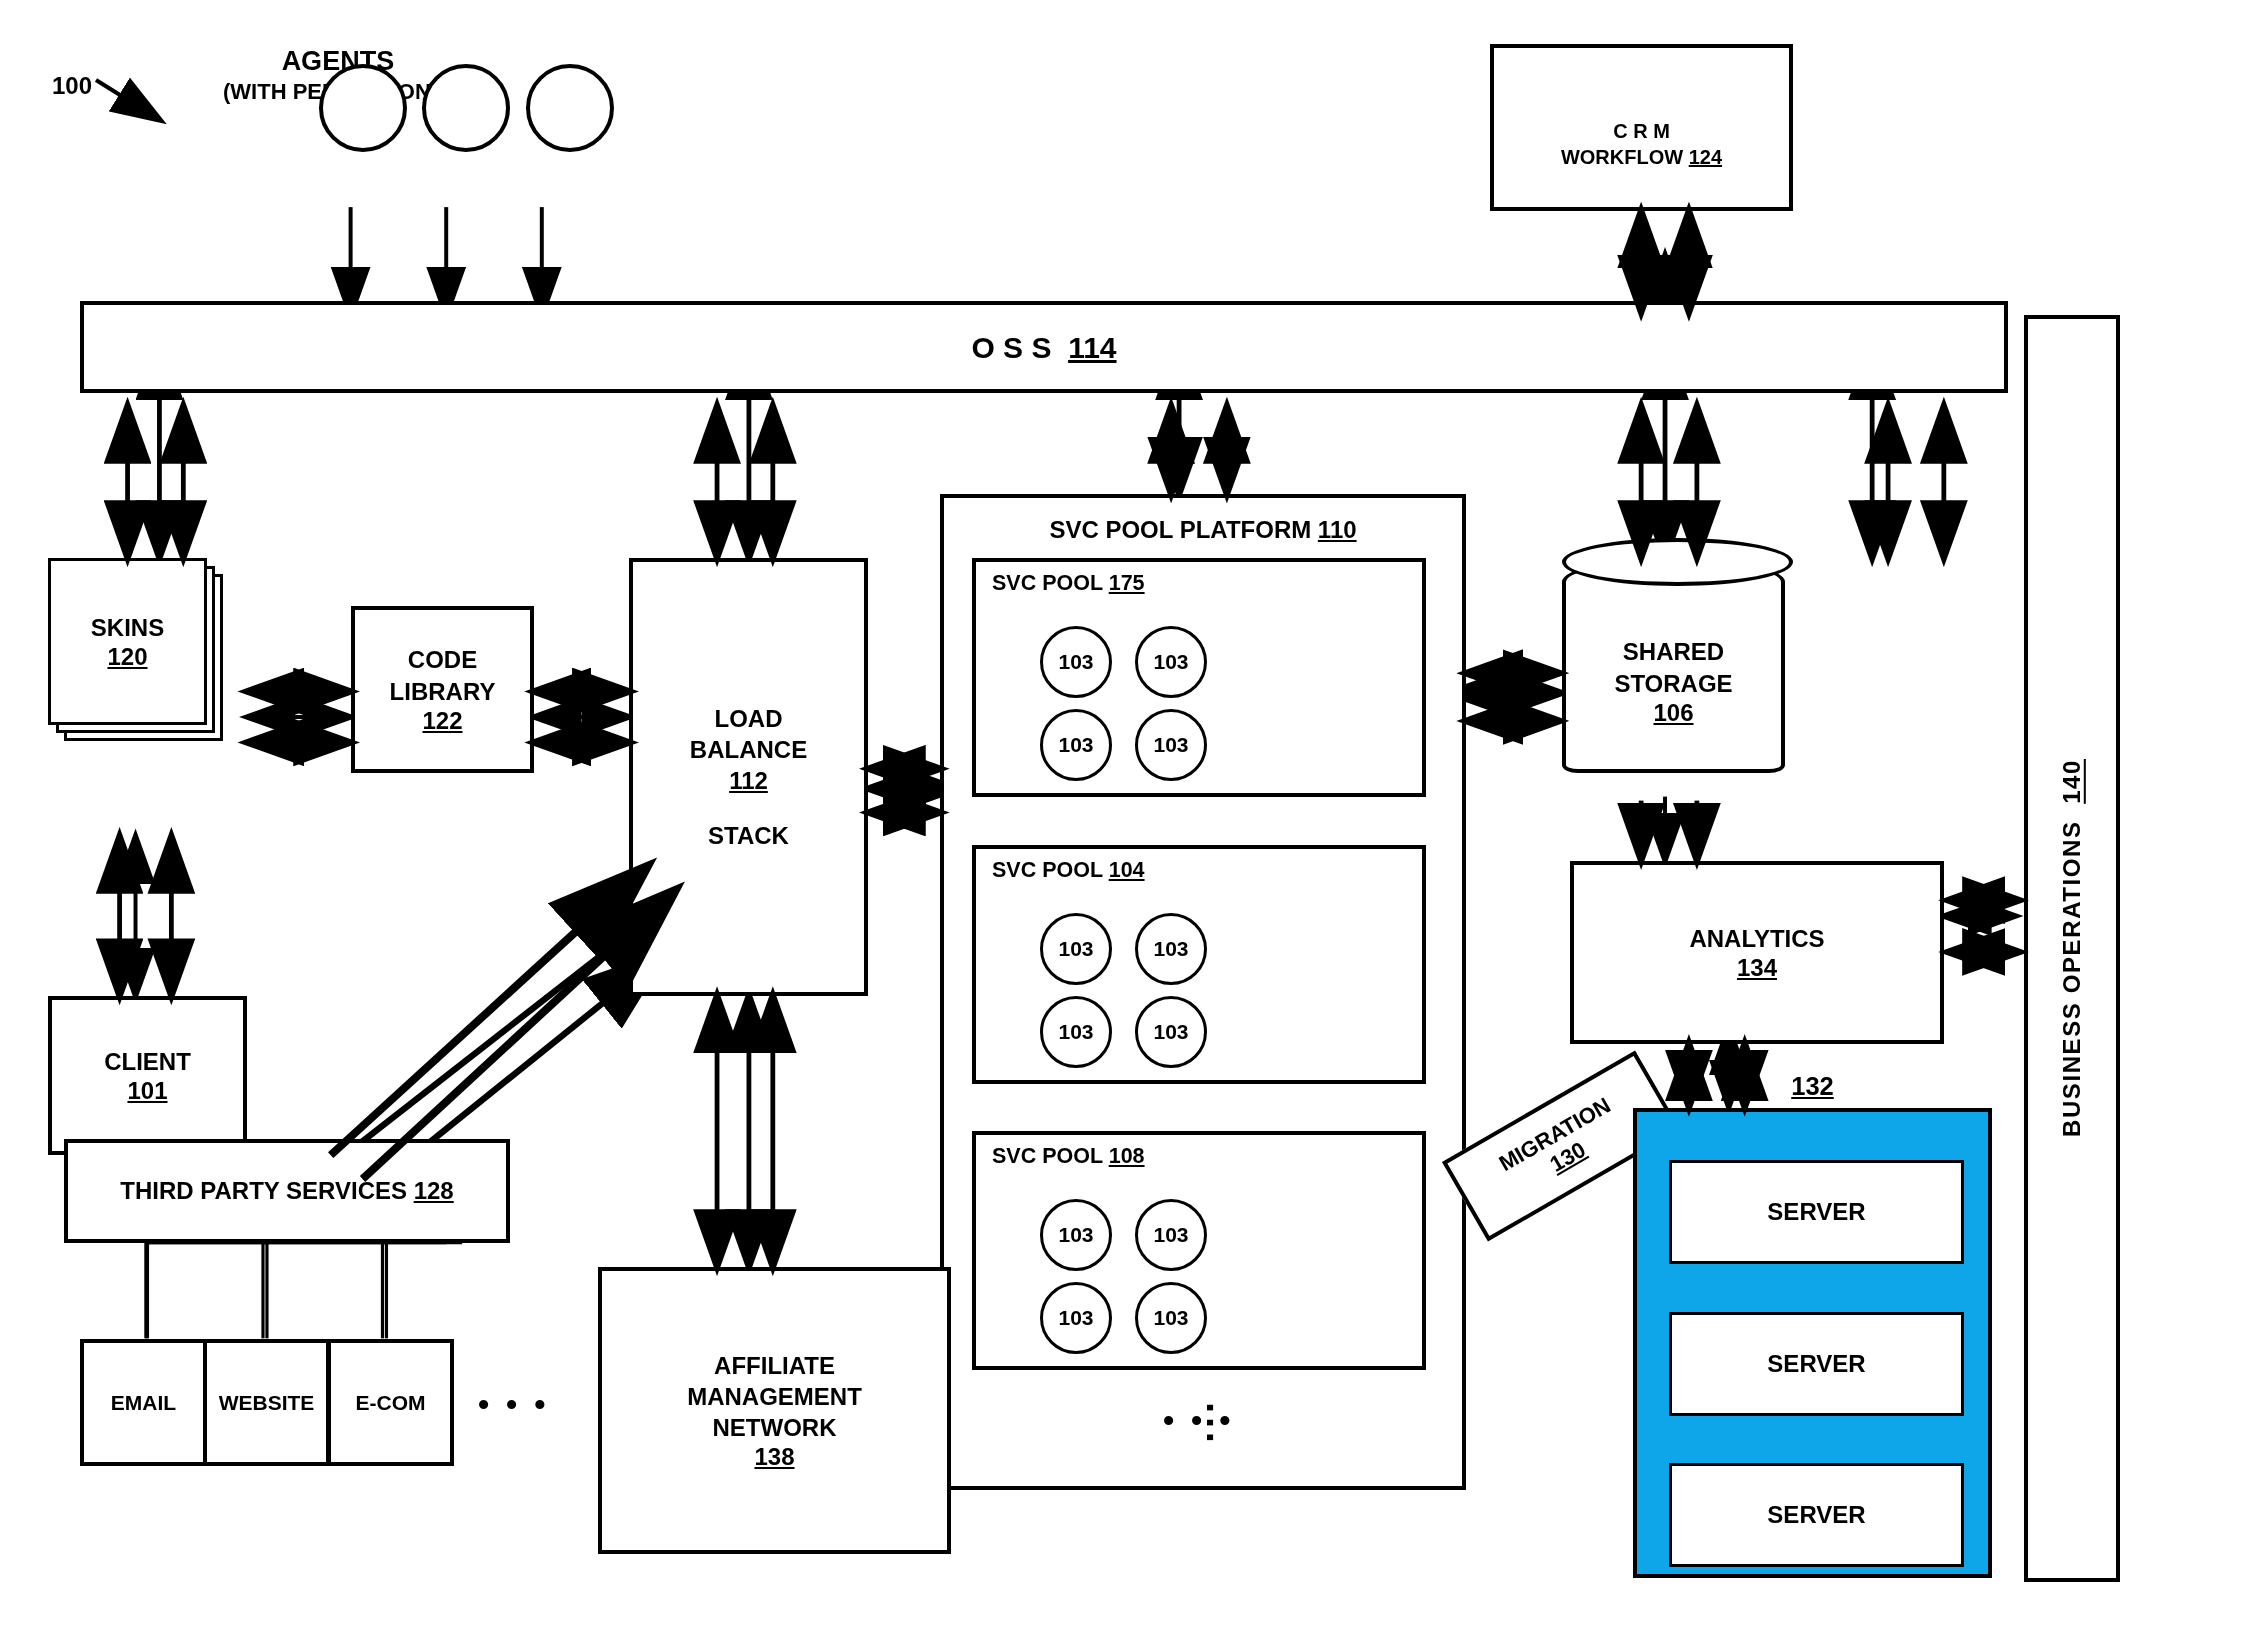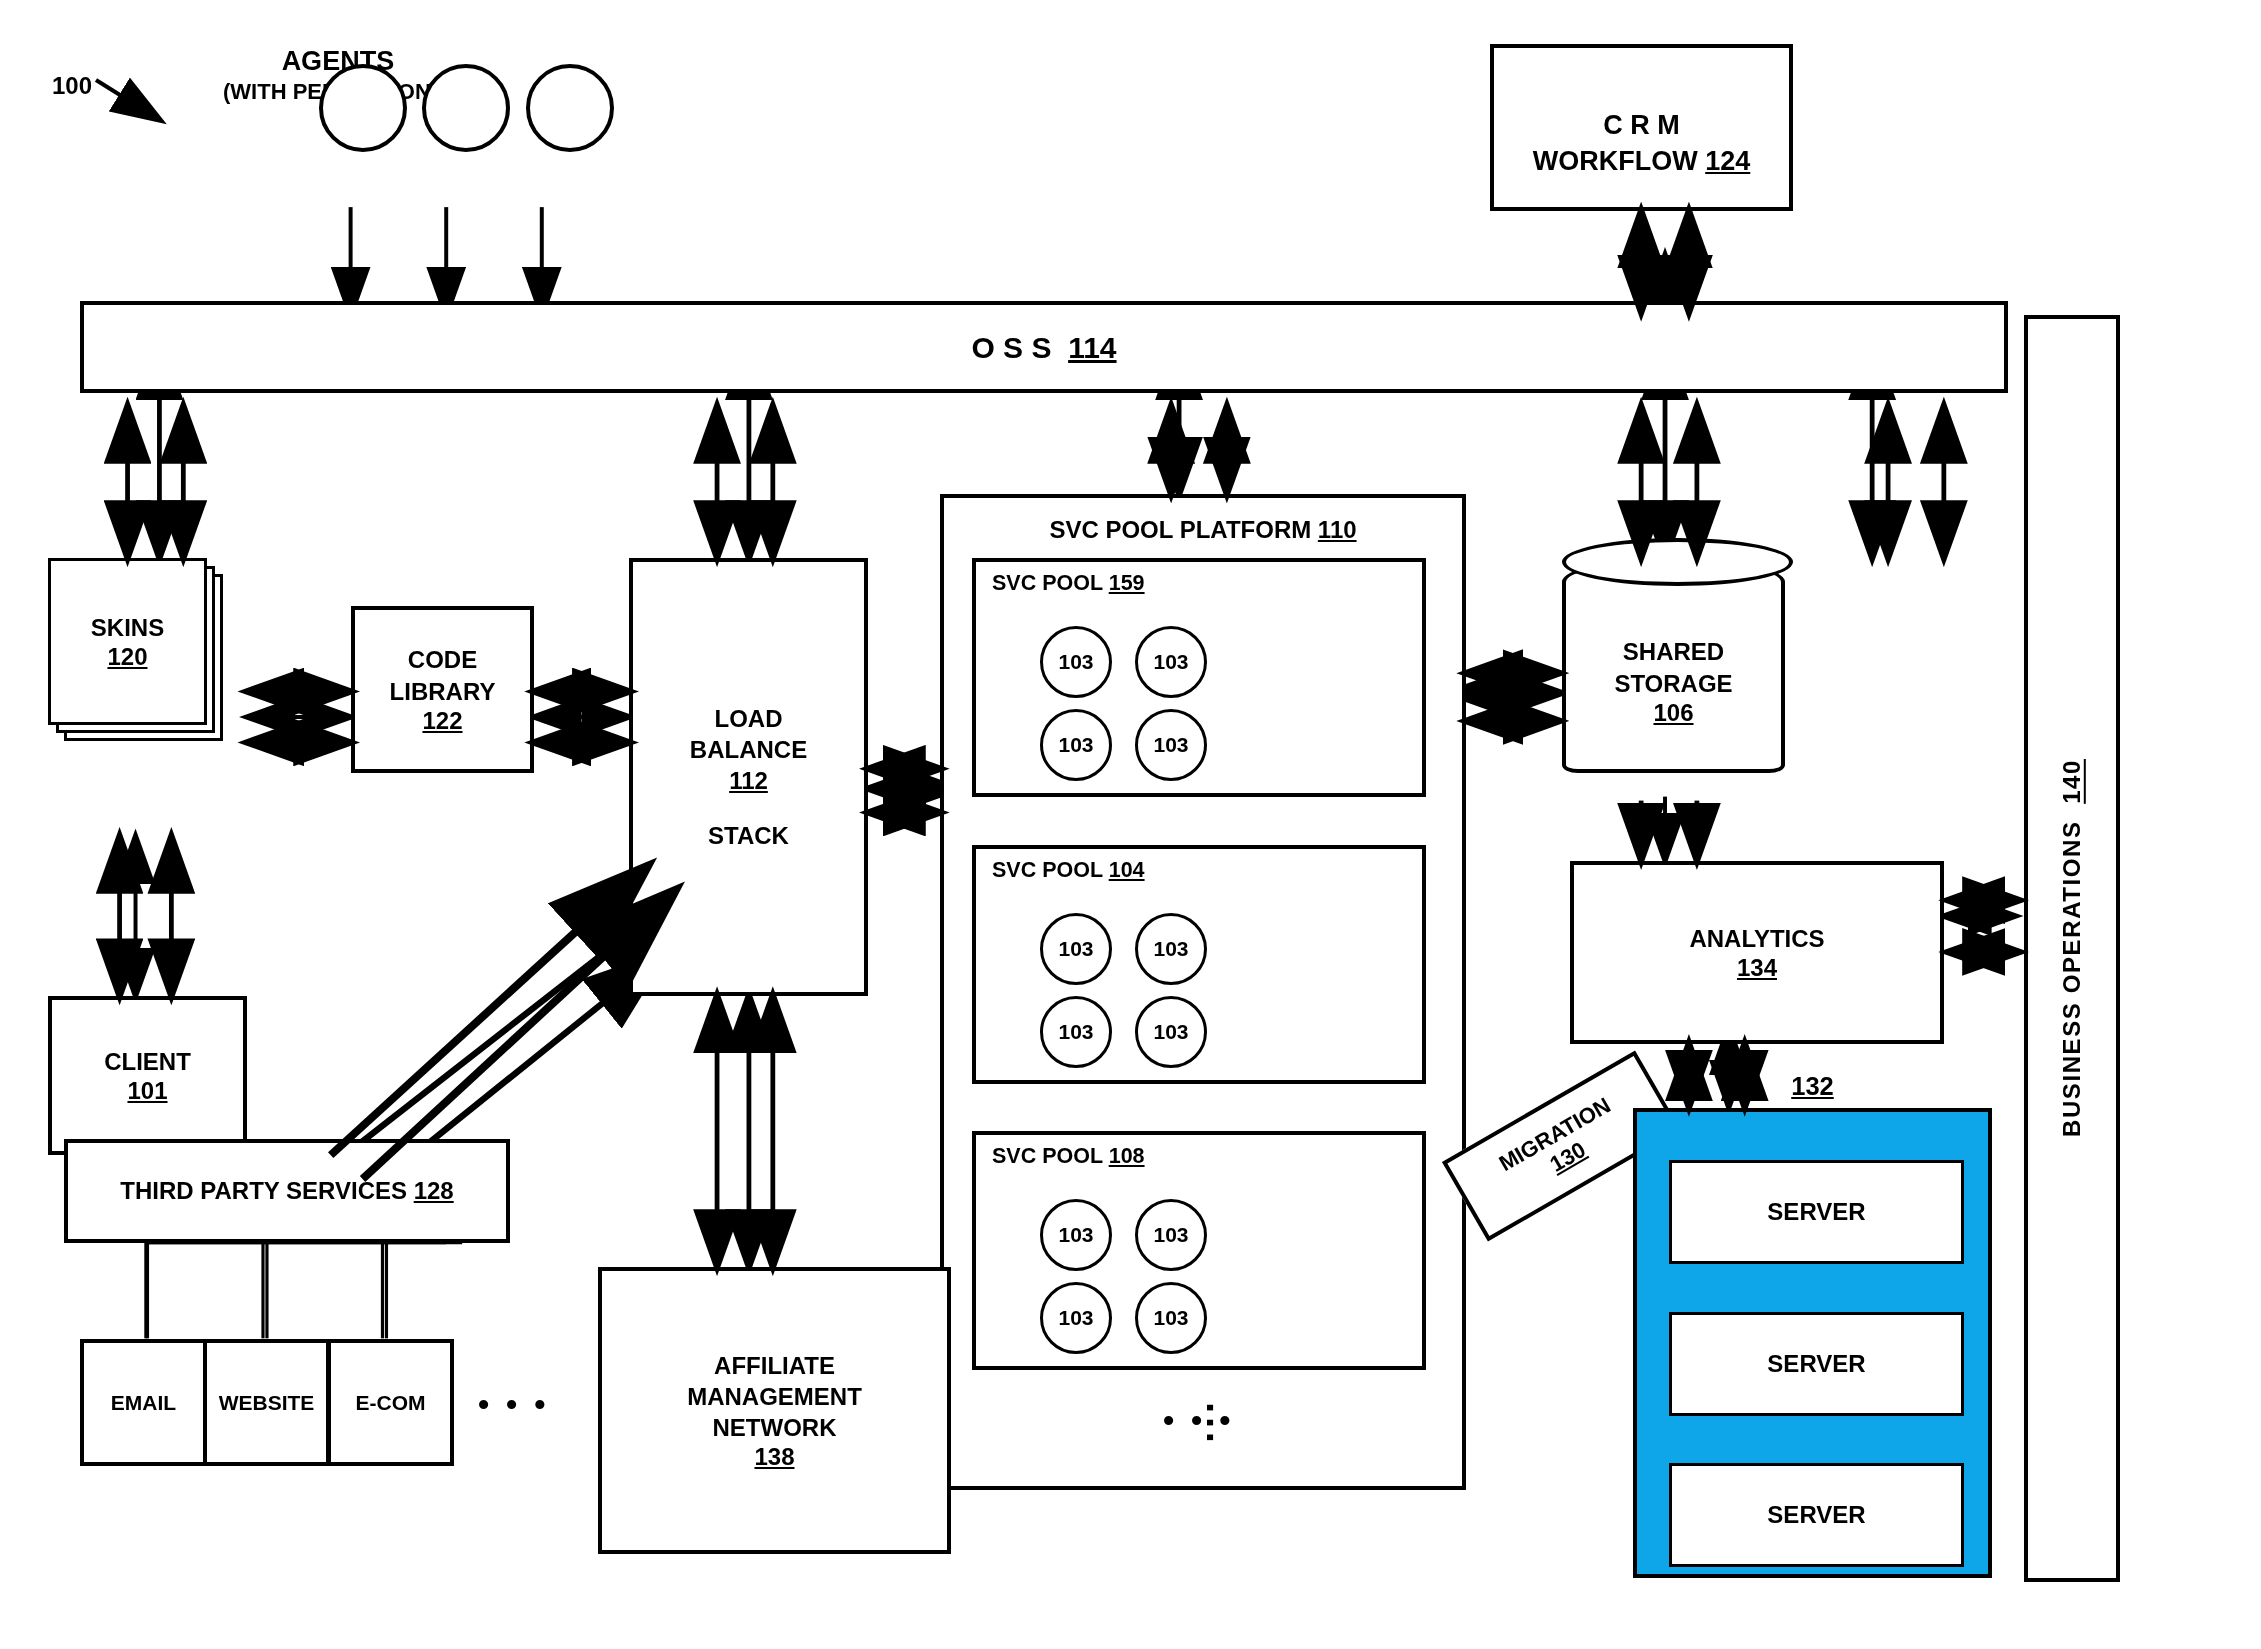--- a/index.html
+++ b/index.html
@@ -192,21 +192,21 @@
   <div style="position:absolute; top:44px; left:223px; text-align:center;">
     <div class="box-label" style="font-size:27px;">AGENTS</div>
     <div style="font-size:22px; font-weight:bold;">(WITH PERMISSIONS)</div>
   </div>
 
   <div class="agent-circle" style="top:64px; left:319px;"></div>
   <div class="agent-circle" style="top:64px; left:422px;"></div>
   <div class="agent-circle" style="top:64px; left:526px;"></div>
 
   <div class="box" style="top:44px; left:1490px; width:303px; height:167px;">
-    <div class="box-label" style="font-size:27px;margin-top:32px;">C R M<br>WORKFLOW <span class="label-num">124</span></div>
+    <div class="box-label" style="font-size:20px;margin-top:32px;">C R M<br>WORKFLOW <span class="label-num">124</span></div>
   </div>
 
   <div class="box" style="top:301px; left:80px; width:1928px; height:92px;">
     <div class="box-label" style="font-size:30px;">O S S &nbsp;<span class="label-num">114</span></div>
   </div>
 
   <div class="box" style="top:315px; left:2024px; width:96px; height:1267px; display:flex; align-items:center; justify-content:center;">
     <div class="vertical-label" style="font-size:24px; letter-spacing:1.6px;">BUSINESS OPERATIONS &nbsp;<span class="label-num">140</span></div>
   </div>
 
@@ -232,21 +232,21 @@
   </div>
 
   <div class="box" style="top:494px; left:940px; width:526px; height:996px;">
     <div style="position:absolute; top:16px; left:50%; transform:translateX(-50%); white-space:nowrap;">
       <span class="box-label" style="font-size:24px;">SVC POOL PLATFORM <span class="label-num">110</span></span>
     </div>
   </div>
 
   <div class="box" style="top:558px; left:972px; width:454px; height:239px;">
     <div style="position:absolute; top:8px; left:16px;">
-      <span class="box-label" style="font-size:21.5px;">SVC POOL <span class="label-num">159</span></span>
+      <span class="box-label" style="font-size:21.5px;">SVC POOL <span class="label-num">175</span></span>
     </div>
 
     <div class="circle" style="top:64px; left:64px;">103</div>
     <div class="circle" style="top:64px; left:159px;">103</div>
     <div class="circle" style="top:147px; left:64px;">103</div>
     <div class="circle" style="top:147px; left:159px;">103</div>
   </div>
 
   <div class="box" style="top:845px; left:972px; width:454px; height:239px;">
     <div style="position:absolute; top:8px; left:16px;">

